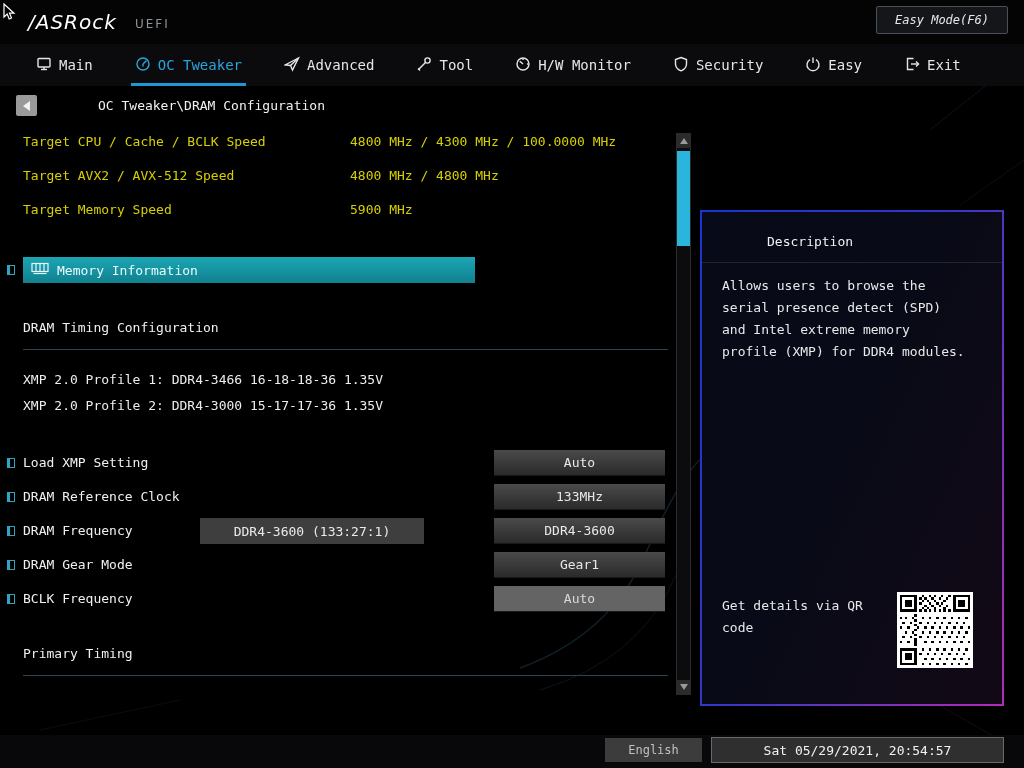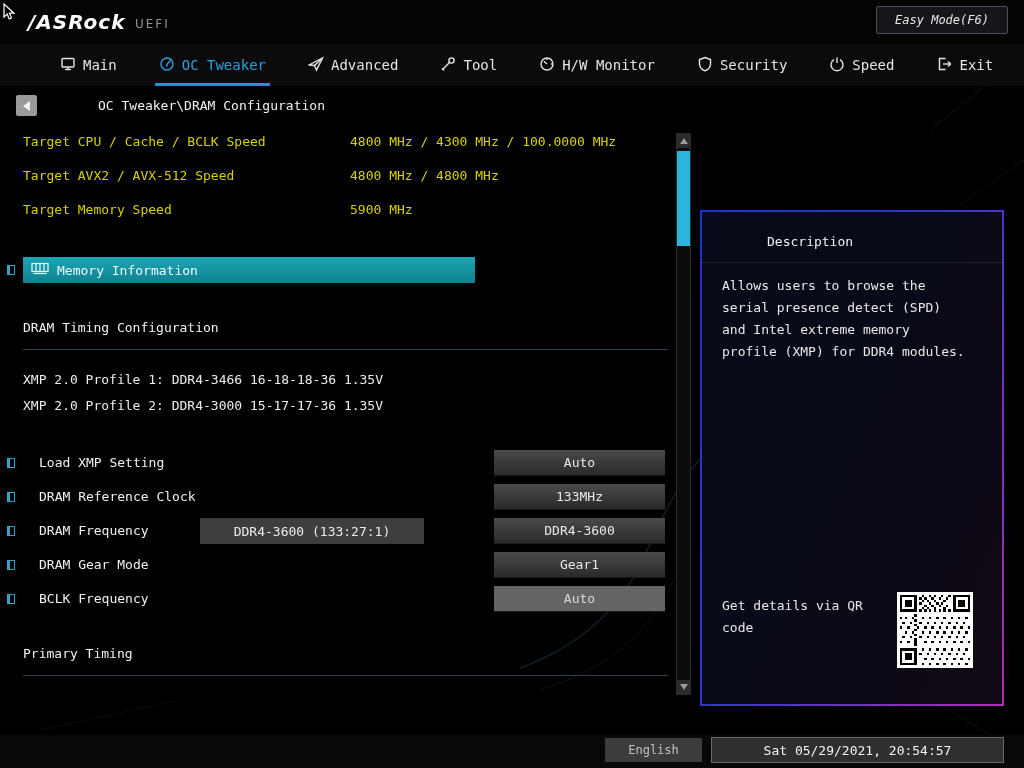--- a/index.html
+++ b/index.html
@@ -7,31 +7,31 @@
   .root {
     position:relative; width:1024px; height:768px; overflow:hidden;
     background:#000; color:#fff;
     font-family:"DejaVu Sans Mono", monospace; font-size:13px;
   }
   .bg-deco { position:absolute; inset:0; pointer-events:none; }
 
   
   .topbar { position:absolute; top:0; left:0; right:0; height:44px; background:#040404; }
   .logo { position:absolute; left:28px; top:10px; font-family:"DejaVu Sans", sans-serif;
-          font-weight:bold; font-style:italic; font-size:20px; color:#fff; letter-spacing:1px; }
+          font-weight:normal; font-style:italic; font-size:20px; color:#fff; letter-spacing:1px; }
   .logo-suffix { position:absolute; left:135px; top:17px; color:#8d949b; font-size:12px;
           letter-spacing:2px; font-family:"DejaVu Sans", sans-serif; }
   .easy-mode { position:absolute; right:16px; top:6px; width:132px; height:28px;
           background:#14161a; border:1px solid #4a5058; border-radius:2px;
           color:#e8e8e8; font-size:12px; display:flex; align-items:center; justify-content:center;
           cursor:pointer;font-style:italic; }
 
   
   .nav { position:absolute; top:44px; left:0; right:0; height:42px; background:#0b0b0d;
-         display:flex; align-items:stretch; padding-left:60px; gap:42px; }
+         display:flex; align-items:stretch; padding-left:36px; gap:42px; }
   .tab { position:relative; display:flex; align-items:center; gap:7px; color:#e6e6e6;
          font-size:14px; cursor:pointer; }
   .tab svg { stroke:currentColor; fill:none; stroke-width:1.4; }
   .tab.active { color:#2aa4dc; }
   .tab.active::after { content:""; position:absolute; left:-4px; right:-4px; bottom:0;
          height:3px; background:#2196d4; }
 
   
   .back-btn { position:absolute; left:16px; top:95px; width:21px; height:21px; background:#9a9a9a;
          border-radius:2px; display:flex; align-items:center; justify-content:center; cursor:pointer; }
@@ -52,21 +52,21 @@
          gap:8px; padding-left:8px; color:#eafcff; cursor:pointer; }
   .marker { position:absolute; left:7px; width:8px; height:10px; border:1px solid #35b7d6;
          border-left-width:3px; opacity:0.9; }
 
   
   .section-title { position:absolute; left:23px; color:#f0f0f0; }
   .divider { position:absolute; left:23px; width:645px; height:1px; background:#2e4250; }
   .xmp-line { position:absolute; left:23px; color:#ededed; }
 
   
-  .set-label { position:absolute; left:23px; color:#f0f0f0;margin-left:16px; }
+  .set-label { position:absolute; left:23px; color:#f0f0f0; }
   .dd { position:absolute; left:494px; width:171px; height:26px;
         background:linear-gradient(#4a4a4a, #2a2a2a); border-bottom:1px solid #191919;
         color:#e8e8e8; display:flex; align-items:center; justify-content:center; cursor:pointer; }
   .dd.selected { background:#646464; color:#d8d8d8; }
   .current-box { position:absolute; left:200px; top:518px; width:224px; height:26px;
         background:#3e3e3e; color:#eaeaea; display:flex; align-items:center; justify-content:center; }
 
   
   .scrollbar { position:absolute; left:676px; top:133px; width:15px; height:562px;
         background:#0c0c0e; border:1px solid #2a2a2a; }
@@ -164,21 +164,21 @@
       <span><svg width="16" height="16" viewBox="0 0 16 16">
             <path d="M8,1.5 L13.5,3.5 V8 C13.5,11.5 11,13.7 8,14.8 C5,13.7 2.5,11.5 2.5,8 V3.5 Z"></path>
           </svg></span>
       <span>Security</span>
     </div>
     <div class="tab">
       <span><svg width="16" height="16" viewBox="0 0 16 16">
             <path d="M5,3.6 A6,6 0 1 0 11,3.6"></path>
             <line x1="8" y1="1.5" x2="8" y2="7"></line>
           </svg></span>
-      <span>Speed</span>
+      <span>Easy</span>
     </div>
     <div class="tab">
       <span><svg width="16" height="16" viewBox="0 0 16 16">
             <path d="M9.5,2.5 H3.5 V13.5 H9.5"></path>
             <line x1="7" y1="8" x2="14.5" y2="8"></line>
             <path d="M12,5.5 L14.5,8 L12,10.5" fill="none"></path>
           </svg></span>
       <span>Exit</span>
     </div>
   </div>

